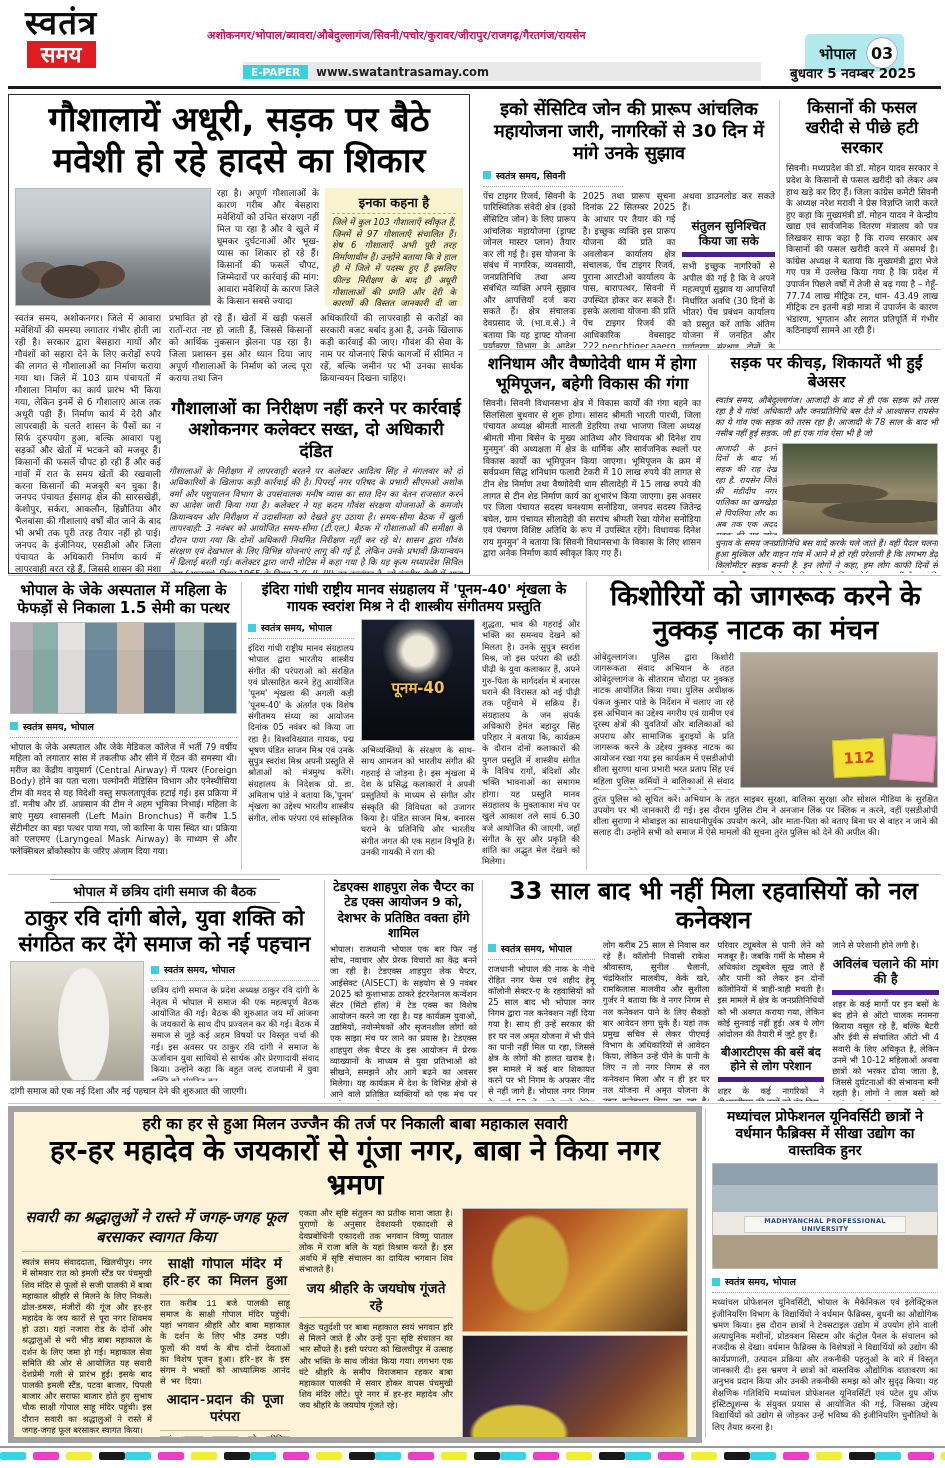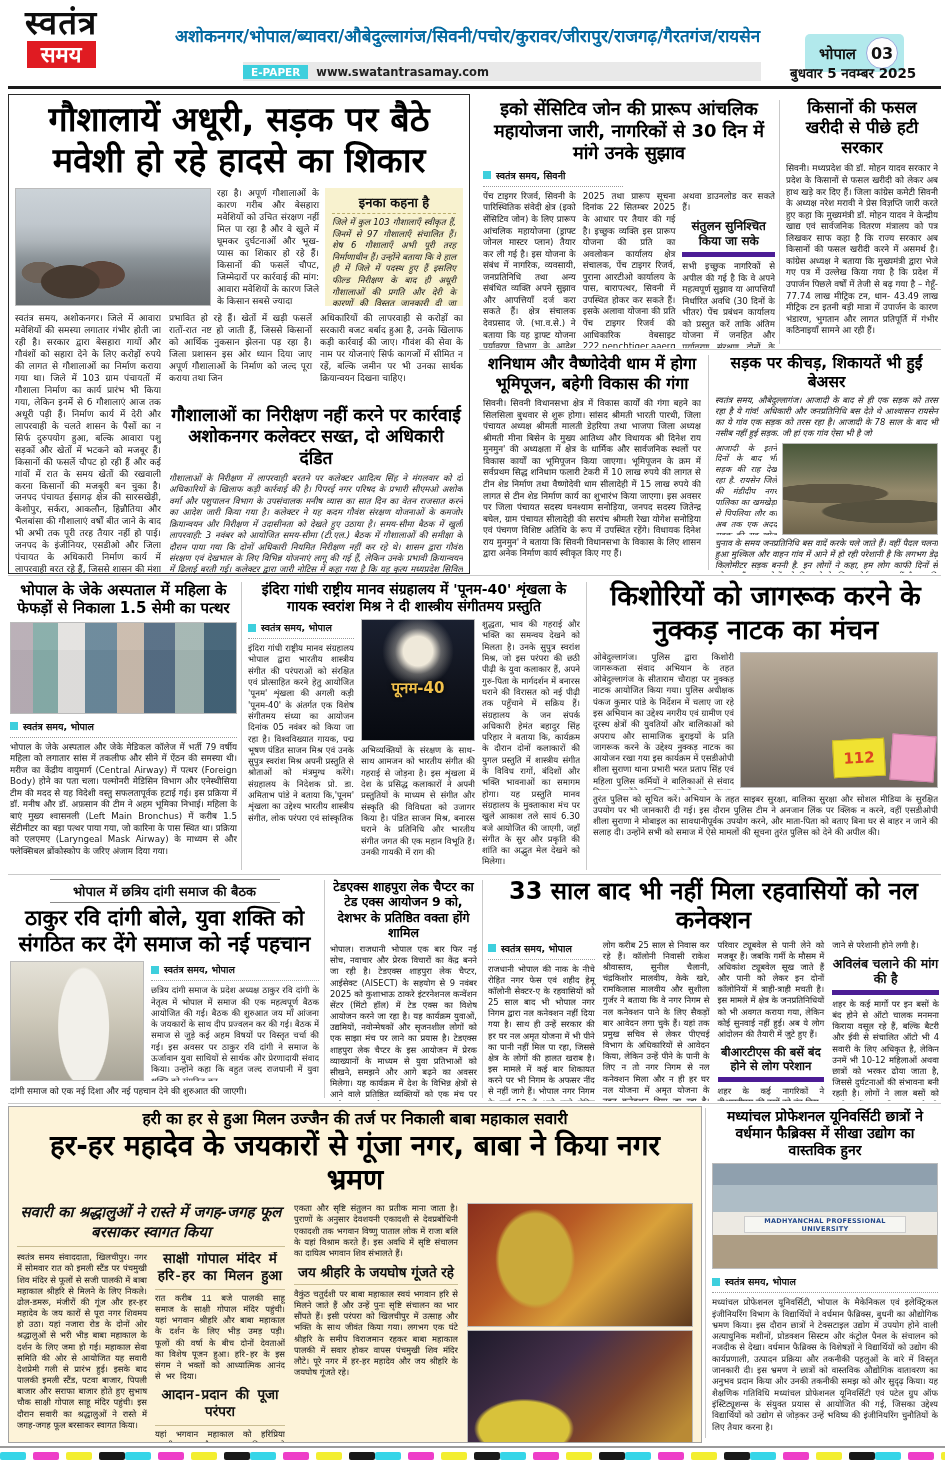--- a/index.html
+++ b/index.html
@@ -22,21 +22,21 @@
   .subhead { font-weight:bold; text-align:center; font-size:12.5px; line-height:1.25;
              margin:5px 0 4px 0; padding-bottom:3px; border-bottom:5px solid #4c1d95; }
   .photo { position:relative; overflow:hidden; border:1px solid #bbb; }
   .vline { position:absolute; width:1px; background:#c9c9c9; }
   .hline { position:absolute; height:1px; background:#c9c9c9; }
 
   
   #masthead-top { font-size:33px; font-weight:bold; letter-spacing:1px; color:#0d0d0d; line-height:1; }
   #masthead-bottom { background:#e01b22; color:#fff; font-weight:bold; font-size:22px;
                      padding:1px 14px; line-height:1.15; display:inline-block; }
-  #cities { font-weight:bold; font-size:17px; color:#0369a1; white-space:nowrap; }
+  #cities { font-weight:bold; font-size:11px; color:#be185d; white-space:nowrap;margin-left:32px; }
   #edition-badge { background:#b2e9ec; border-radius:5px; display:flex; align-items:center;
                    gap:10px; padding:3px 6px 3px 14px; }
   #edition-badge .ed { font-weight:bold; font-size:15px; }
   #page-circle { width:32px; height:32px; border-radius:50%; background:#fdfdfd; border:1px solid #9ad;
                  display:flex; align-items:center; justify-content:center; font-weight:bold; font-size:16px; }
   #epaper-bar { background:#e9e9e9; display:flex; align-items:center; gap:8px; }
   #epaper-chip { background:#3ecfdd; color:#fff; font-weight:bold; font-size:10.5px; padding:1px 8px; }
   #site-url { font-size:11.5px; font-weight:bold; color:#222; text-decoration:none; }
   #date-line { font-weight:bold; font-size:13.5px; }
   #head-rule { position:absolute; left:8px; right:4px; top:86px; height:3px; background:#1a1a1a; }
@@ -86,21 +86,21 @@
   .ph-deity2 { background:
       radial-gradient(ellipse 50px 30px at 25% 80%, #d8c23a 90%, transparent),
       linear-gradient(135deg,#1d1a2a 0%,#46304a 38%,#80452a 64%,#b98a35 90%); }
   .ph-univ { background:
       linear-gradient(180deg,#8fa0ae 0 20%, #aebdc6 20% 46%, #ece9e2 46% 68%, #ad9d84 68% 100%); }
   .univ-banner { position:absolute; left:14%; right:14%; top:50%; height:16%; background:#f6f6f2;
       border:1px solid #ccc; display:flex; align-items:center; justify-content:center;
       font-size:6.5px; font-weight:bold; color:#264a8b; text-align:center; letter-spacing:.3px; }
 
   
-  #art-mahakal { background:#fdf3d9; border:1px solid #a3a3a3; }
+  #art-mahakal { background:#fdf3d9; border:6px solid #a3a3a3; }
   #art-mahakal .hl-big { font-size:28px; }
   .mah-subhead { font-weight:bold; font-style:italic; text-align:center; font-size:15px; line-height:1.3;
                  border-bottom:1px solid #c9bd93; padding-bottom:4px; margin-bottom:5px; }
   .mah-colsub { font-weight:bold; text-align:center; font-size:13.5px; line-height:1.25; margin:5px 0 4px;
                 border-bottom:1px solid #c9bd93; padding-bottom:3px; }
 
   
   #marks { position:absolute; left:0; right:0; top:1452px; display:flex; justify-content:space-evenly; }
   .mark-group { display:flex; gap:7px; }
   .mk { width:26px; height:8px; border-radius:2px; }
@@ -146,21 +146,21 @@
 
       </div>
     </div>
     <div style="display:flex; gap:8px; margin-top:5px; height:330px;">
       <div class="body-txt" style="width:146px; flex:0 0 auto; overflow:hidden;">स्वतंत्र समय, अशोकनगर। जिले में आवारा मवेशियों की समस्या लगातार गंभीर होती जा रही है। सरकार द्वारा बेसहारा गायों और गौवंशों को सहारा देने के लिए करोड़ों रुपये की लागत से गौशालाओं का निर्माण कराया गया था। जिले में 103 ग्राम पंचायतों में गौशाला निर्माण का कार्य प्रारंभ भी किया गया, लेकिन इनमें से 6 गौशालाएं आज तक अधूरी पड़ी हैं। निर्माण कार्य में देरी और लापरवाही के चलते शासन के पैसों का न सिर्फ दुरुपयोग हुआ, बल्कि आवारा पशु सड़कों और खेतों में भटकने को मजबूर हैं। किसानों की फसलें चौपट हो रही हैं और कई गांवों में रात के समय खेतों की रखवाली करना किसानों की मजबूरी बन चुका है। जनपद पंचायत ईसागढ़ क्षेत्र की सारसखेड़ी, केशोपुर, सर्करा, आकलौन, हिन्नौतिया और भैलबांसा की गौशालाएं वर्षों बीत जाने के बाद भी अभी तक पूरी तरह तैयार नहीं हो पाई। जनपद के इंजीनियर, एसडीओ और जिला पंचायत के अधिकारी निर्माण कार्य में लापरवाही बरत रहे हैं, जिससे शासन की मंशा पर पानी फिर</div>
       <div style="flex:1; display:flex; flex-direction:column; min-width:0;">
         <div style="display:flex; gap:8px; height:72px; overflow:hidden;">
           <div class="body-txt col">प्रभावित हो रहे हैं। खेतों में खड़ी फसलें रातों-रात नष्ट हो जाती हैं, जिससे किसानों को आर्थिक नुकसान झेलना पड़ रहा है। जिला प्रशासन इस ओर ध्यान दिया जाए अपूर्ण गौशालाओं के निर्माण को जल्द पूरा कराया तथा जिन</div>
           <div class="body-txt col">अधिकारियों की लापरवाही से करोड़ों का सरकारी बजट बर्बाद हुआ है, उनके खिलाफ कड़ी कार्रवाई की जाए। गौवंश की सेवा के नाम पर योजनाएं सिर्फ कागजों में सीमित न रहें, बल्कि जमीन पर भी उनका सार्थक क्रियान्वयन दिखना चाहिए।</div>
         </div>
-        <div class="hl" style="font-size:17.5px; margin-top:20px;">गौशालाओं का निरीक्षण नहीं करने पर कार्रवाई अशोकनगर कलेक्टर सख्त, दो अधिकारी दंडित</div>
+        <div class="hl" style="font-size:17.5px; margin-top:13px;">गौशालाओं का निरीक्षण नहीं करने पर कार्रवाई अशोकनगर कलेक्टर सख्त, दो अधिकारी दंडित</div>
         <div class="body-txt italic" style="font-size:8.6px; margin-top:4px; flex:1; overflow:hidden;">गौशालाओं के निरीक्षण में लापरवाही बरतने पर कलेक्टर आदित्य सिंह ने मंगलवार को दो अधिकारियों के खिलाफ कड़ी कार्रवाई की है। पिपरई नगर परिषद के प्रभारी सीएमओ अशोक वर्मा और पशुपालन विभाग के उपसंचालक मनीष व्यास का सात दिन का वेतन राजसात करने का आदेश जारी किया गया है। कलेक्टर ने यह कदम गौवंश संरक्षण योजनाओं के कमजोर क्रियान्वयन और निरीक्षण में उदासीनता को देखते हुए उठाया है। समय-सीमा बैठक में खुली लापरवाही: 3 नवंबर को आयोजित समय-सीमा (टी.एल.) बैठक में गौशालाओं की समीक्षा के दौरान पाया गया कि दोनों अधिकारी नियमित निरीक्षण नहीं कर रहे थे। शासन द्वारा गौवंश संरक्षण एवं देखभाल के लिए विभिन्न योजनाएं लागू की गई हैं, लेकिन उनके प्रभावी क्रियान्वयन में ढिलाई बरती गई। कलेक्टर द्वारा जारी नोटिस में कहा गया है कि यह कृत्य मध्यप्रदेश सिविल सेवा (आचरण) नियम 1965 के नियम 3 (I, II, III) का उल्लंघन है, जो दंडनीय श्रेणी में आता है। अधिकारियों को तत्काल जवाब प्रस्तुत करने के निर्देश दिए गए हैं। तय समय-सीमा में जवाब नहीं देने पर एकतरफा कार्रवाई की चेतावनी भी दी गई है।</div>
       </div>
     </div>
   </div>
 
   <div class="art" style="left:479px; top:96px; width:300px; height:252px; padding:2px 4px;">
     <div class="hl" style="font-size:18px;">इको सेंसिटिव जोन की प्रारूप आंचलिक महायोजना जारी, नागरिकों से 30 दिन में मांगे उनके सुझाव</div>
     <div class="byline" style="width:140px; margin-top:3px;">
       <span class="bullet"></span>
       <span>स्वतंत्र समय, सिवनी</span>

